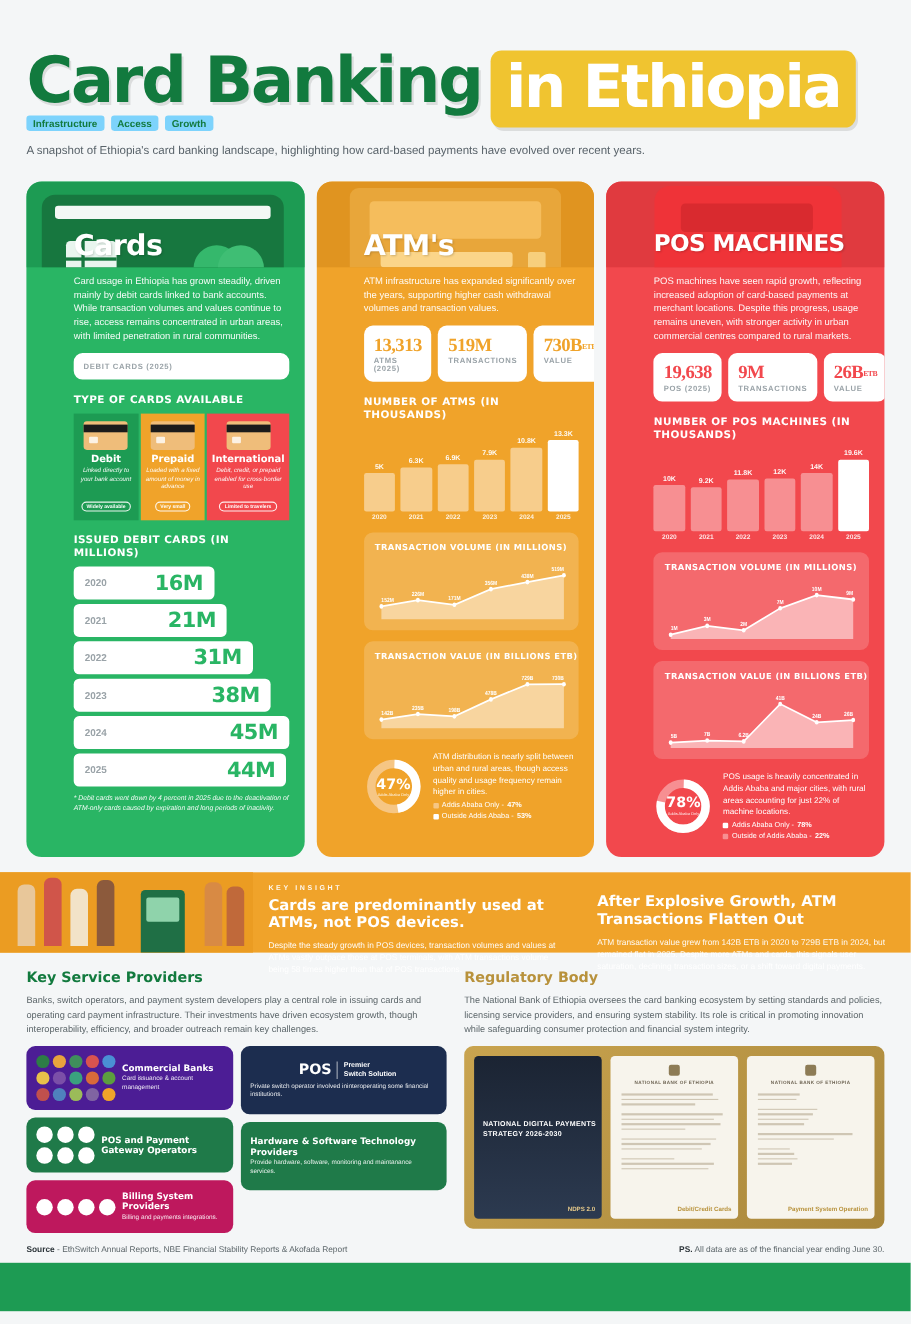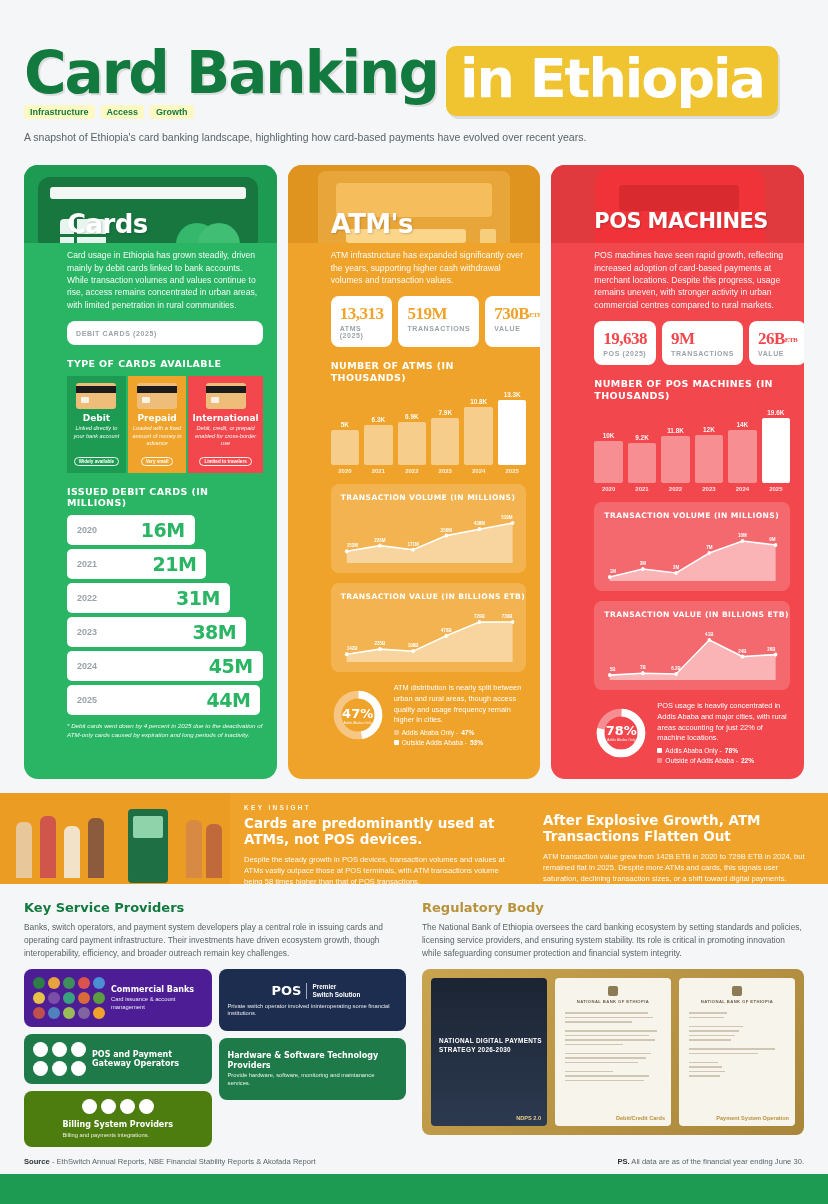--- a/index.html
+++ b/index.html
@@ -23,21 +23,21 @@
   .title-badge {
     background: #f0c430; border-radius: 10px; padding: 6px 14px 10px 14px;
     margin-left: 8px; box-shadow: 2px 3px 0 rgba(0,0,0,.10);
   }
   .title-white {
     font-size: 54px; font-weight: 900; color: #ffffff; letter-spacing: -2px;
     line-height: 1; font-family: "DejaVu Sans", sans-serif;
   }
   .chips { display: flex; gap: 6px; margin-top: 4px; }
   .chip {
-    background: #fef9c3; color: #127a3e; font-size: 9px; font-weight: 700;
+    background: #7dd3fc; color: #127a3e; font-size: 9px; font-weight: 700;
     padding: 2px 6px; border-radius: 3px;
   }
   .subtitle { margin-top: 12px; font-size: 10.5px; color: #59636a; }
 
   
   .panels { display: flex; gap: 11px; padding: 22px 24px 0 24px; }
   .panel { width: 258px; border-radius: 14px; position: relative; overflow: hidden; }
   .panel.cards { background: #29b564; }
   .panel.atms  { background: #f0a32a; }
   .panel.pos   { background: #f2484d; }
@@ -137,21 +137,21 @@
   .donut { width: 54px; height: 54px; flex: none; position: relative; }
   .donut .pct { position: absolute; inset: 0; display: flex; flex-direction: column; align-items: center; justify-content: center; }
   .donut .pct b { font-size: 13px; color: #fff; font-weight: 900; font-family:"DejaVu Sans", sans-serif; }
   .donut .pct i { font-size: 3.6px; color: rgba(255,255,255,.9); font-style: normal; line-height: 1.2; text-align:center;}
   .dtext { font-size: 7.4px; color: #fff; line-height: 1.45; }
   .leg { margin-top: 2px; }
   .leg div { display: flex; align-items: center; gap: 3px; font-size: 6.6px; }
   .leg .sw { width: 5px; height: 5px; border-radius: 1px; display: inline-block; }
 
   
-  .band { margin: 14px 0 0 0; background: #f0a32a; display: flex; height: 91px; }
+  .band { margin: 14px 0 0 0; background: #f0a32a; display: flex; height: 73px; }
   .band-art { width: 230px; background: #eb9c22; position: relative; overflow: hidden; flex: none; }
   .band-art .kiosk { position: absolute; left: 128px; top: 16px; width: 40px; height: 74px; background: #1f6f45; border-radius: 4px; }
   .band-art .kiosk .sc { position: absolute; left: 5px; top: 7px; width: 30px; height: 22px; background: #8fd3ab; border-radius: 2px; }
   .band-art .p { position: absolute; bottom: 6px; width: 16px; border-radius: 6px 6px 0 0; }
   .band-col { flex: 1; padding: 11px 14px; }
   .ki-label { font-size: 6.4px; letter-spacing: 2.4px; color: rgba(255,255,255,.92); font-weight: 700; }
   .ki-head { font-size: 13.5px; font-weight: 900; color: #fff; line-height: 1.2; margin-top: 4px; font-family:"DejaVu Sans", sans-serif; }
   .ki-body { font-size: 7.6px; color: rgba(255,255,255,.95); line-height: 1.5; margin-top: 6px; }
 
   
@@ -159,21 +159,21 @@
   .lcol { flex: 1; }
   .lc-h { font-size: 13px; font-weight: 900; color: #127a3e; font-family:"DejaVu Sans", sans-serif; }
   .lc-h.gold { color: #b8923c; }
   .lc-p { font-size: 8.4px; color: #5b6569; line-height: 1.55; margin-top: 6px; }
 
   .prov-grid { display: flex; gap: 7px; margin-top: 9px; }
   .prov-col { flex: 1; display: flex; flex-direction: column; gap: 7px; }
   .prov { border-radius: 8px; padding: 8px 9px; min-height: 48px; display: flex; align-items: center; gap: 6px; }
   .prov.g { background: #4c1d95; }
   .prov.g2 { background: #1f7a49; }
-  .prov.g3 { background: #4d7c0f; flex-direction: column; }
+  .prov.g3 { background: #be185d; }
   .prov.orange { background: #f0a32a; }
   .prov.navy { background: #1c2d4f; }
   .prov.green { background: #1f7a49; }
   .prov .ptext .pt-h { font-size: 8px; font-weight: 900; color: #fff; line-height: 1.2; font-family:"DejaVu Sans", sans-serif; }
   .prov .ptext .pt-s { font-size: 5.8px; color: rgba(255,255,255,.9); line-height: 1.3; margin-top: 2px; }
   .logos { display: grid; grid-template-columns: repeat(5, 12px); gap: 3px; flex: none; }
   .logos i { width: 12px; height: 12px; border-radius: 50%; display: block; }
   .logos3 { display: grid; grid-template-columns: repeat(3, 15px); gap: 4px; flex: none; }
   .logos3 i { width: 15px; height: 15px; border-radius: 50%; display: block; background: #fff; }
   .logos4 { display: flex; gap: 4px; flex: none; }

